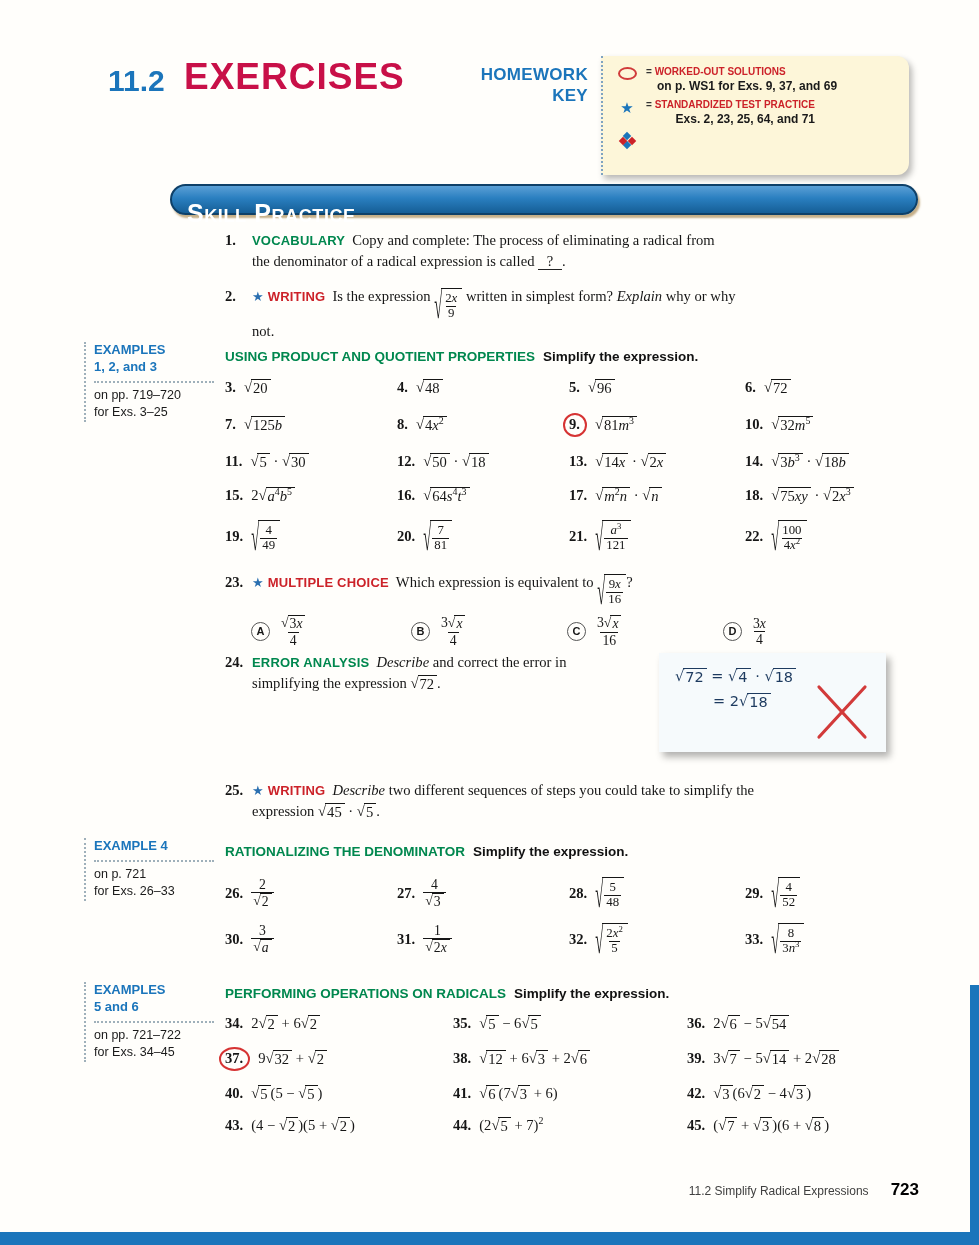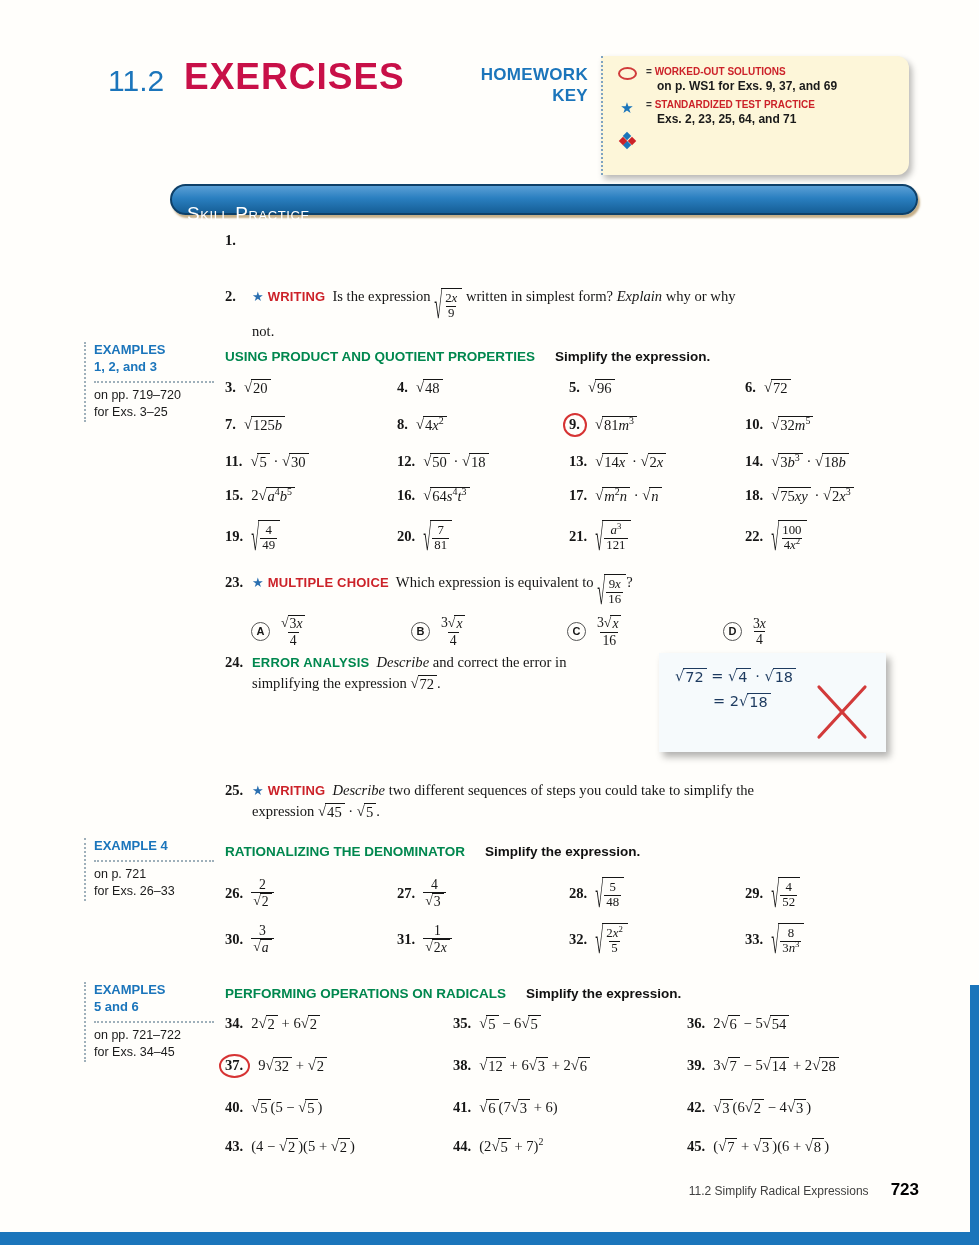--- a/index.html
+++ b/index.html
@@ -6,52 +6,52 @@
   html,body { background:#ffffff; }
   .page{ position:relative; width:979px; height:1245px; background:#fffefb; overflow:hidden;
          font-family:"Liberation Serif", serif; color:#161616; }
 
   
   .edge-bottom{ position:absolute; left:0; right:0; bottom:0; height:13px; background:#1b75bb; }
   .edge-right{ position:absolute; right:0; top:985px; bottom:0; width:9px; background:#1b75bb; }
 
   
   .sec-num{ position:absolute; left:108px; top:64px; font-family:"Liberation Sans",sans-serif;
-            font-weight:400; font-size:30px; color:#1b75bb; }
+            font-weight:700; font-size:30px; color:#1b75bb; }
   .sec-title{ position:absolute; left:184px; top:56px; font-family:"Liberation Sans",sans-serif;
               font-weight:800; font-size:37px; color:#c81048; letter-spacing:1px; }
   .hk-label{ position:absolute; left:462px; top:64px; width:126px; text-align:right;
              font-family:"Liberation Sans",sans-serif; font-weight:bold; font-size:17px;
              color:#1b75bb; line-height:1.25; letter-spacing:.3px; }
 
   
   .key-box{ position:absolute; left:601px; top:56px; width:308px; min-height:119px;
             background:#fdf6d9; border-left:2px dotted #7fa3c0; border-radius:0 12px 12px 0;
             box-shadow:3px 4px 6px rgba(0,0,0,.28); padding:10px 8px 6px 12px; }
   .krow{ display:flex; gap:7px; align-items:flex-start; margin-bottom:6px;
          font-family:"Liberation Sans",sans-serif; }
   .kicon{ width:24px; display:flex; justify-content:center; margin-top:1px; flex:none; }
   .kline1{ font-weight:bold; font-size:10px; line-height:1.2; }
   .keq{ color:#333; }
-  .kdetail{ font-weight:bold; font-size:12px; color:#1a1a1a; padding-left:11px; margin-top:1px; }
+  .kdetail{ font-weight:bold; font-size:12px; color:#1a1a1a; padding-left:11px; margin-top:1px;text-align:right; }
   .oval{ display:inline-block; width:19px; height:13px; border:2.6px solid #d03a3a; border-radius:50%; }
   .kstar{ color:#1b75bb; font-size:15px; line-height:1; }
   .diam{ position:relative; display:inline-block; width:15px; height:15px; }
   .diam i{ position:absolute; width:6px; height:6px; transform:rotate(45deg); font-style:normal; }
   .diam .d1{ left:4.5px; top:0; background:#1b75bb; }
   .diam .d2{ left:9px; top:4.5px; background:#cc2229; }
   .diam .d3{ left:4.5px; top:9px; background:#1b75bb; }
   .diam .d4{ left:0; top:4.5px; background:#cc2229; }
 
   
   .banner{ position:absolute; left:170px; top:184px; width:748px; height:31px; border-radius:17px;
            background:linear-gradient(180deg,#5ba0d6 0%,#2a7fc0 45%,#155e96 100%);
            border:2px solid #0e4068; box-shadow:2px 3px 2px rgba(150,110,40,.55);
            display:flex; align-items:center; padding-left:15px; }
-  .banner span{ font-family:"Liberation Sans",sans-serif; font-weight:normal; font-size:19px;
+  .banner span{ font-family:"Liberation Sans",sans-serif; font-weight:bold; font-size:25px;
                 color:#fff; font-variant:small-caps; letter-spacing:.6px;margin-top:28px; }
 
   
   .sb{ position:absolute; left:84px; width:130px; border-left:2px dotted #9fb0ba; padding-left:8px;
        font-family:"Liberation Sans",sans-serif; }
   .sb-head{ color:#1b75bb; font-weight:bold; font-size:13px; line-height:1.3; }
   .sb-divider{ border-top:2px dotted #9fb0ba; margin:5px 0 4px; }
   .sb-body{ font-size:12.5px; line-height:1.4; color:#1a1a1a; }
 
   
@@ -59,28 +59,28 @@
   .ex-num{ position:absolute; left:0; top:0; font-weight:bold; }
   .star{ color:#2a6fb0; font-size:13px; margin-right:4px; }
   .tag{ font-family:"Liberation Sans",sans-serif; font-weight:bold; font-size:13px;
         margin-right:7px; letter-spacing:.2px; }
   .blank{ display:inline-block; min-width:24px; text-align:center; border-bottom:1.3px solid #222;
           padding:0 6px; line-height:1; }
 
   
   .ghead{ position:absolute; left:225px; font-family:"Liberation Sans",sans-serif;
           font-weight:bold; font-size:13.5px; }
-  .gh-title{ color:#00874e; margin-right:20px; }
+  .gh-title{ color:#00874e; margin-right:8px; }
   .gh-sub{ color:#111; }
 
   
   .grid{ position:absolute; left:225px; display:grid; width:700px; }
   .g4a{ grid-template-columns:172px 172px 176px 1fr; row-gap:16px; }
   .g4b{ grid-template-columns:172px 172px 176px 1fr; row-gap:12px; }
-  .g3{ grid-template-columns:228px 234px 1fr; row-gap:21px; }
+  .g3{ grid-template-columns:228px 234px 1fr; row-gap:14px; }
   .gitem{ display:flex; align-items:center; gap:8px; font-size:14.6px; }
   .gnum{ font-weight:bold; white-space:nowrap; }
   .circled{ border:2px solid #d63333; border-radius:50%; padding:1px 5px 2px 4px;
             margin-left:-6px; }
 
   
   .choices{ position:absolute; left:251px; display:grid; grid-template-columns:160px 156px 156px 1fr;
             width:672px; }
   .choice{ display:flex; align-items:center; gap:9px; font-size:14.6px; }
   .cletter{ width:19px; height:19px; border:1.5px solid #555; border-radius:50%; flex:none;
@@ -194,21 +194,21 @@
         <div>EXAMPLES</div>
         <div>5 and 6</div>
       </div>
       <div class="sb-divider"></div>
       <div class="sb-body">
         <div>on pp. 721–722</div>
         <div>for Exs. 34–45</div>
       </div>
     </aside>
 
-  <div class="ex" style="top:230px;width:505px"><span class="ex-num">1.</span></div>
+  <div class="ex" style="top:230px;width:505px"><span class="ex-num">1.</span><span class="ex-body"><span class="tag" style="color:#00874e">VOCABULARY</span>Copy and complete: The process of eliminating a radical from the denominator of a radical expression is called <span class="blank">?</span>.</span></div>
   <div class="ex" style="top:286px;width:520px"><span class="ex-num">2.</span><span class="ex-body"><span class="star">★</span><span class="tag" style="color:#cc2229">WRITING</span>Is the expression <span class="m"><span class="rad">
             <span class="rsign tall">√</span>
             <span class="rbar"><span class="frac">
                 <span class="fnum">2<var>x</var></span>
                 <span class="fden">9</span>
               </span></span>
           </span></span> written in simplest form? <i>Explain</i> why or why not.</span></div>
 
   <div class="ghead" style="top:349px"><span class="gh-title">USING PRODUCT AND QUOTIENT PROPERTIES</span><span class="gh-sub">Simplify the expression.</span></div>
   <div class="grid g4a" style="top:379px">

